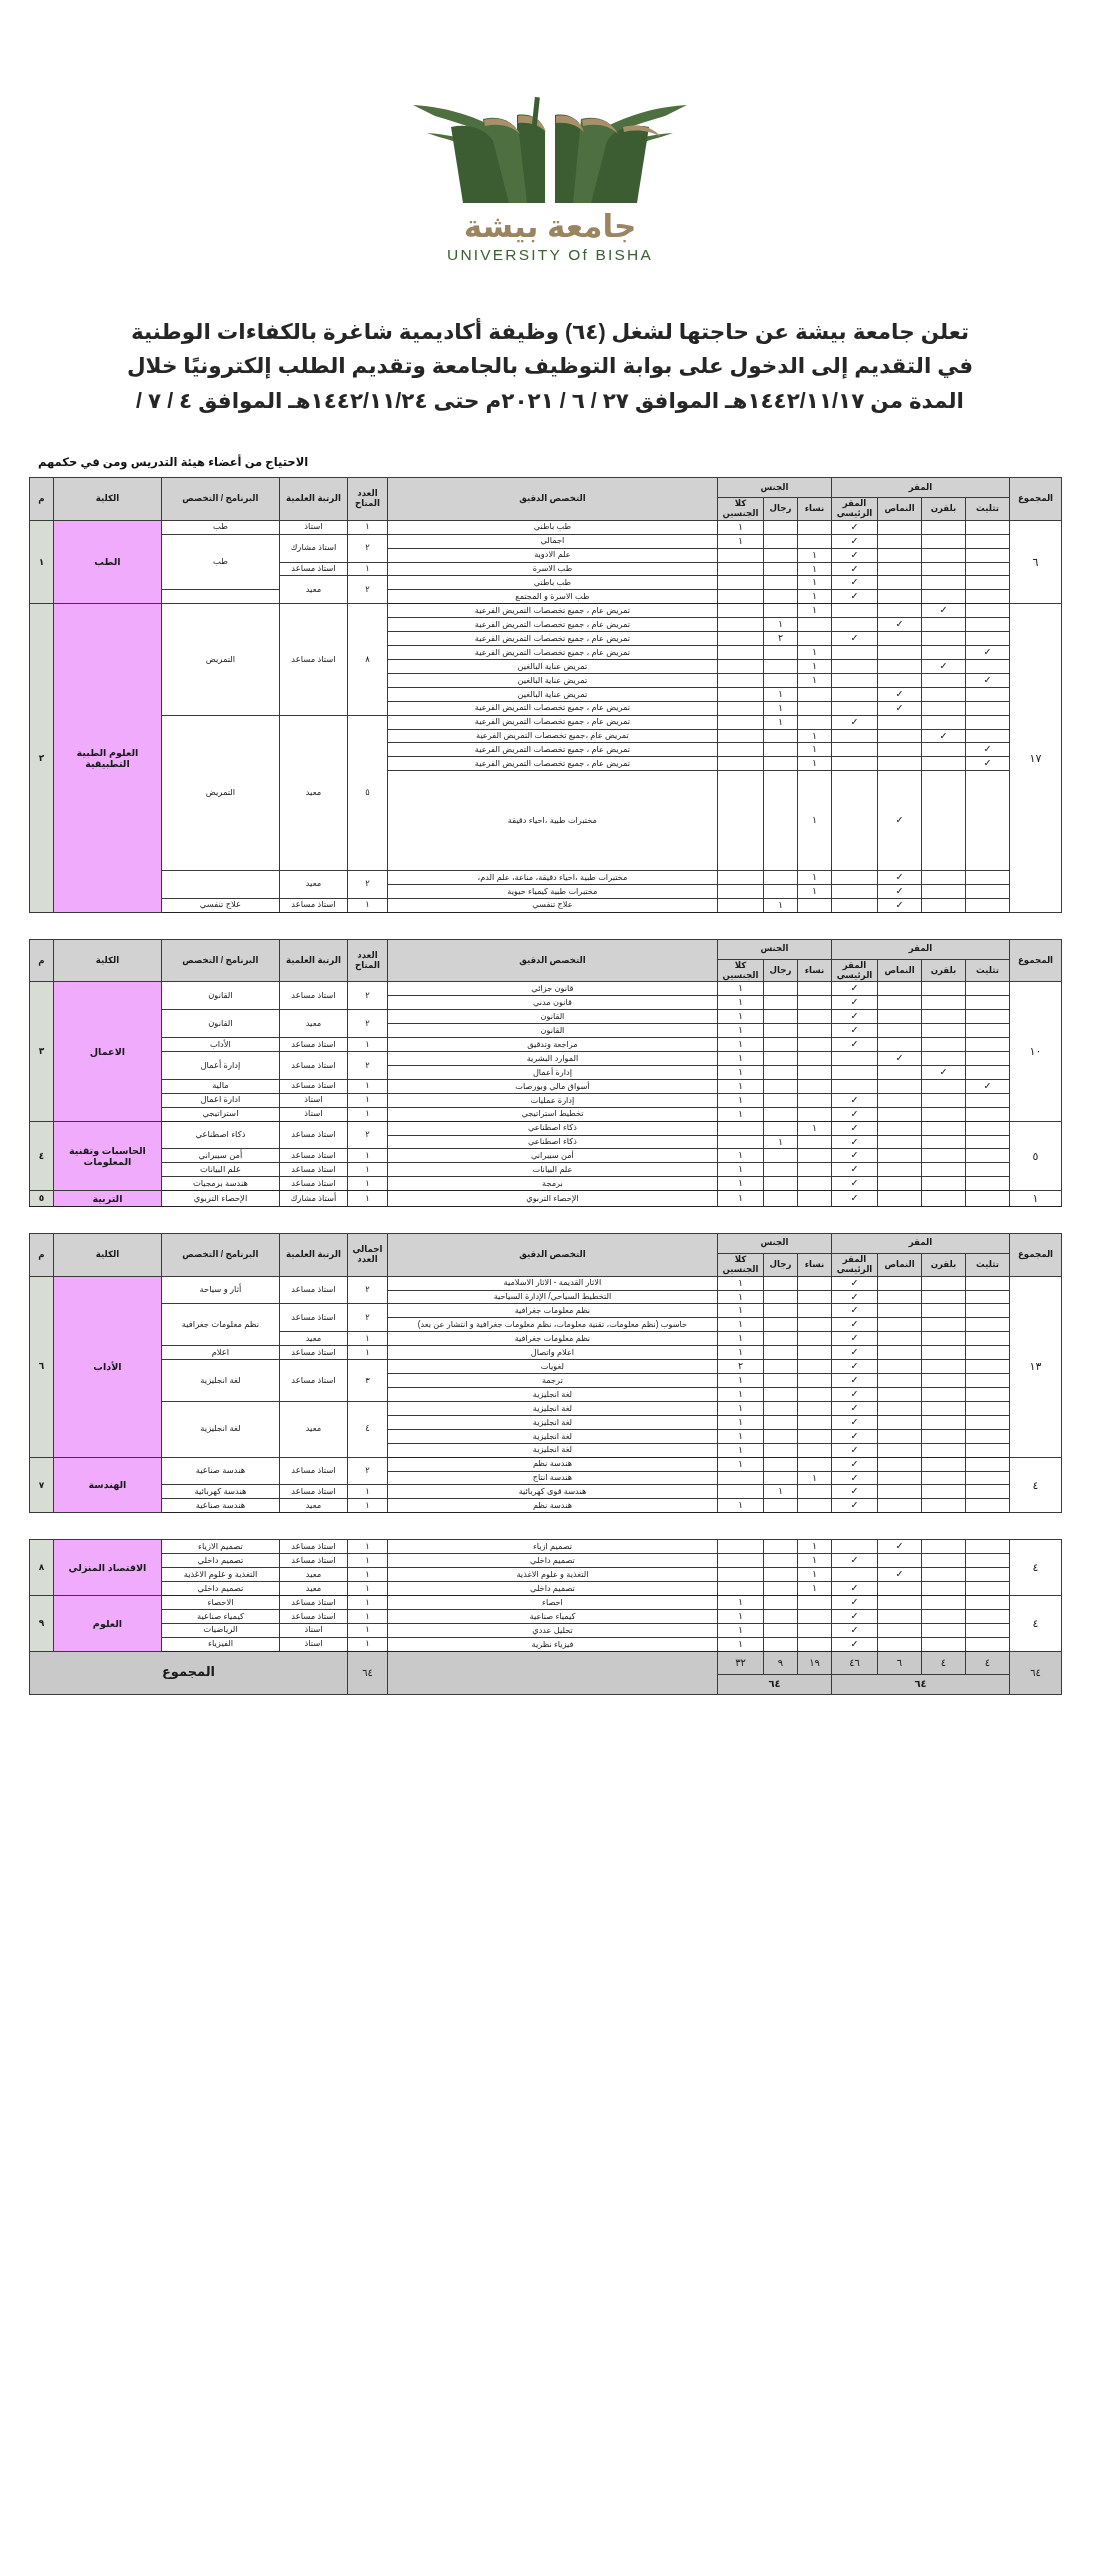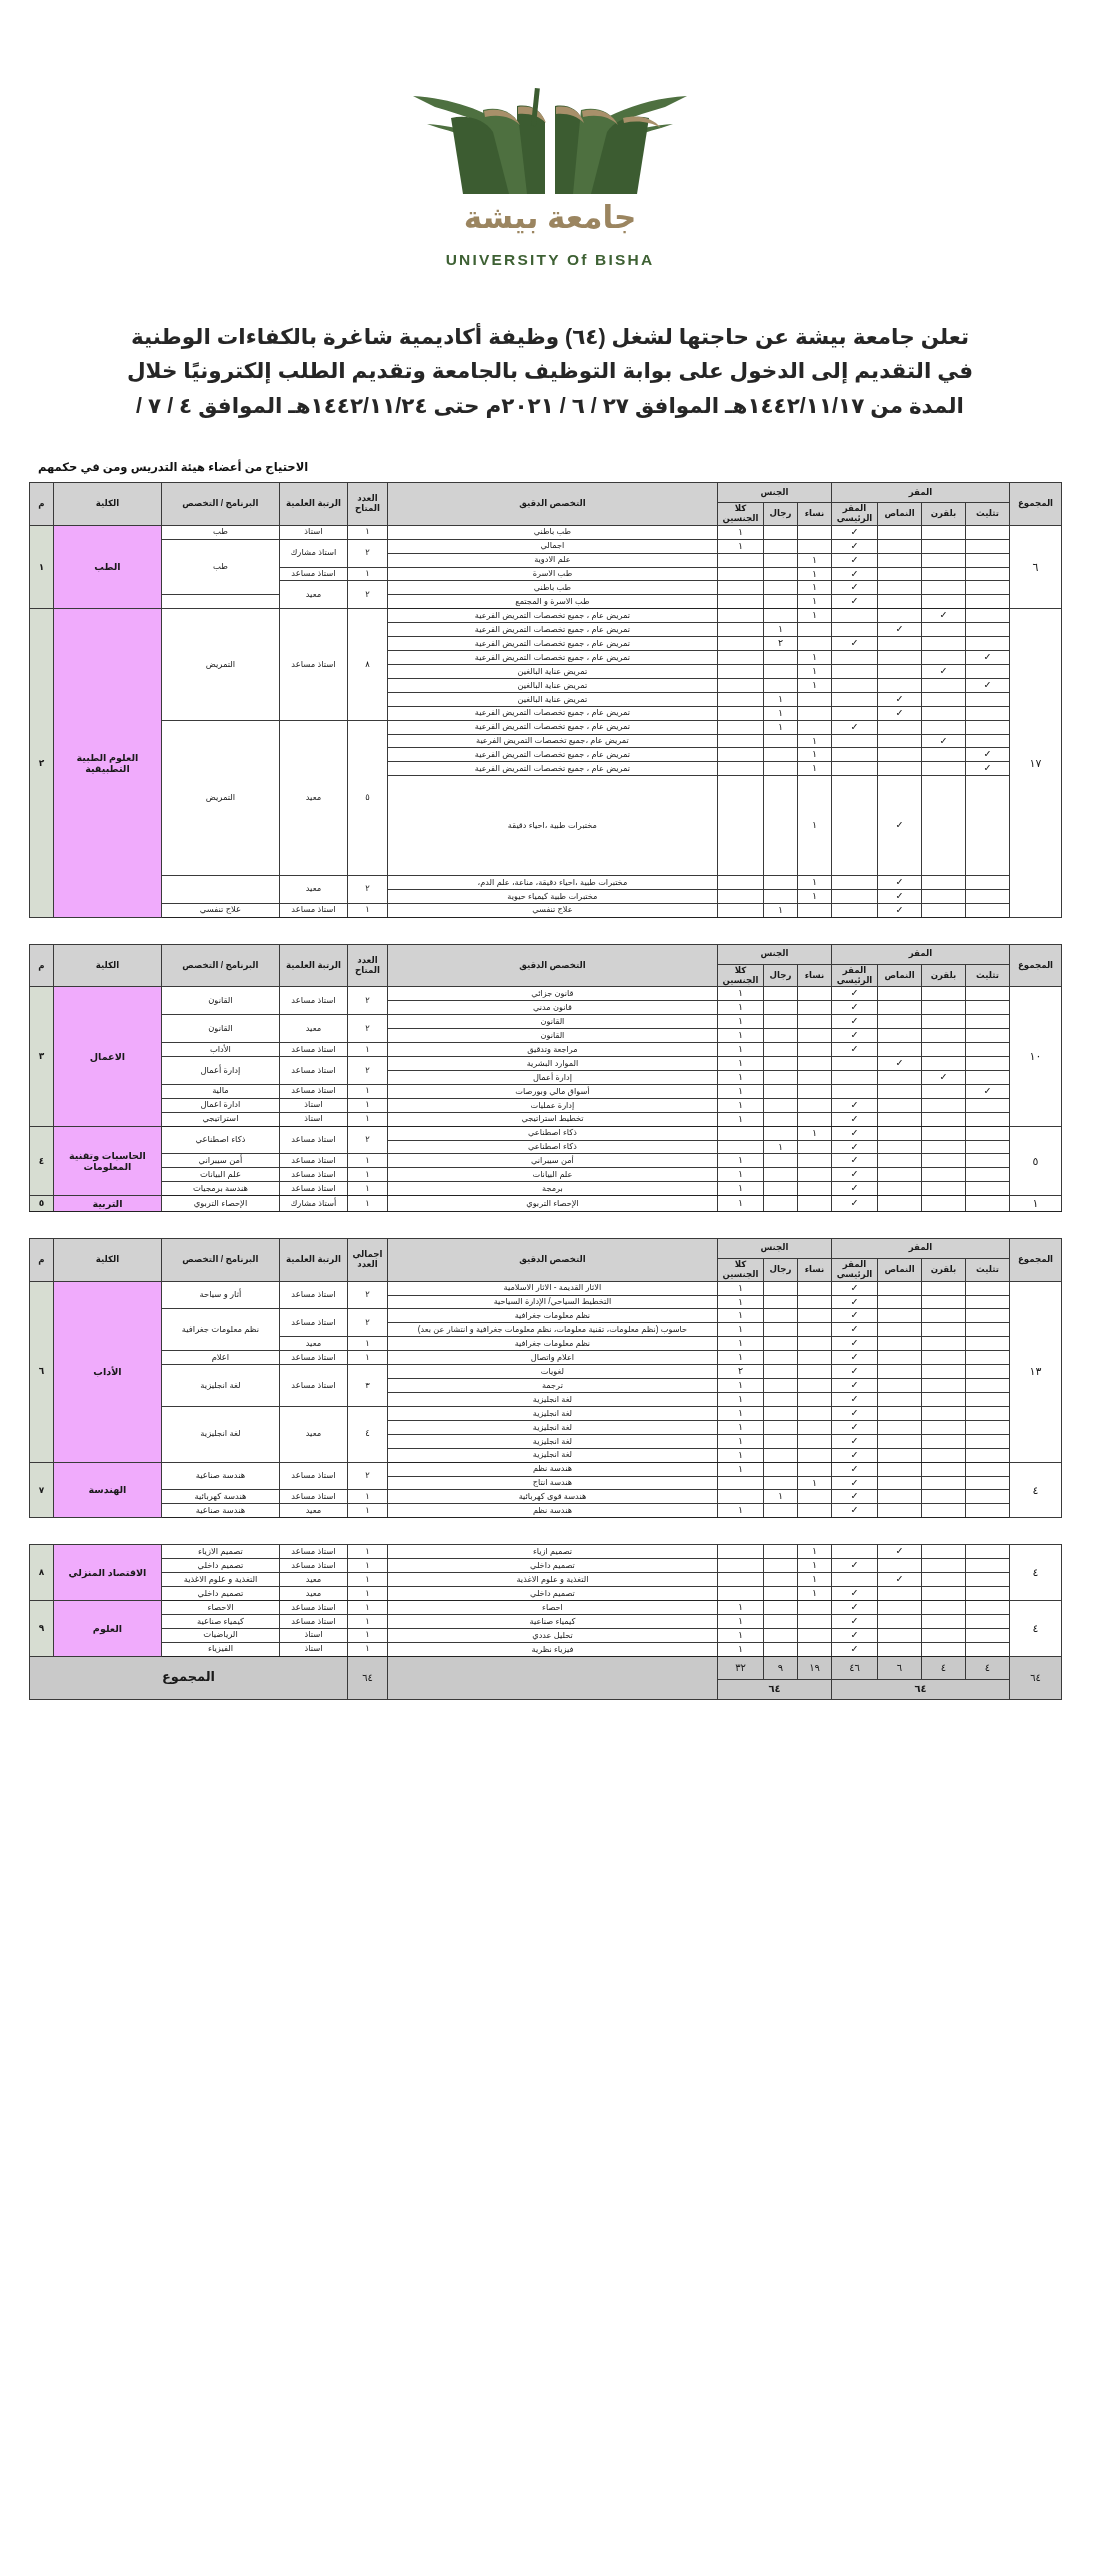--- a/index.html
+++ b/index.html
@@ -12,21 +12,21 @@
     width: 1100px;
     min-height: 2550px;
     font-family: "Liberation Sans", "DejaVu Sans", sans-serif;
     color: #1a1a1a;
     direction: rtl;
     position: relative;
   }
   .page {
     width: 1100px;
     box-sizing: border-box;
-    padding: 4px 38px;
+    padding: 13px 38px;
   }
 
   
   .logo-block {
     padding-top: 62px;
     display: flex;
     flex-direction: column;
     align-items: center;
   }
   .logo-mark {
@@ -36,23 +36,23 @@
   }
   .logo-ar {
     margin-top: 6px;
     font-size: 31px;
     font-weight: bold;
     color: #9b8560;
     letter-spacing: 1px;
     line-height: 1;
   }
   .logo-en {
-    margin-top: 19px;
+    margin-top: 5px;
     font-size: 15.5px;
-    font-weight: bold;
+    font-weight: normal;
     color: #3e6134;
     letter-spacing: 2.2px;
     direction: ltr;
     line-height: 1;
   }
 
   
   .intro {
     margin: 52px 10px 0 10px;
     font-size: 21.5px;

